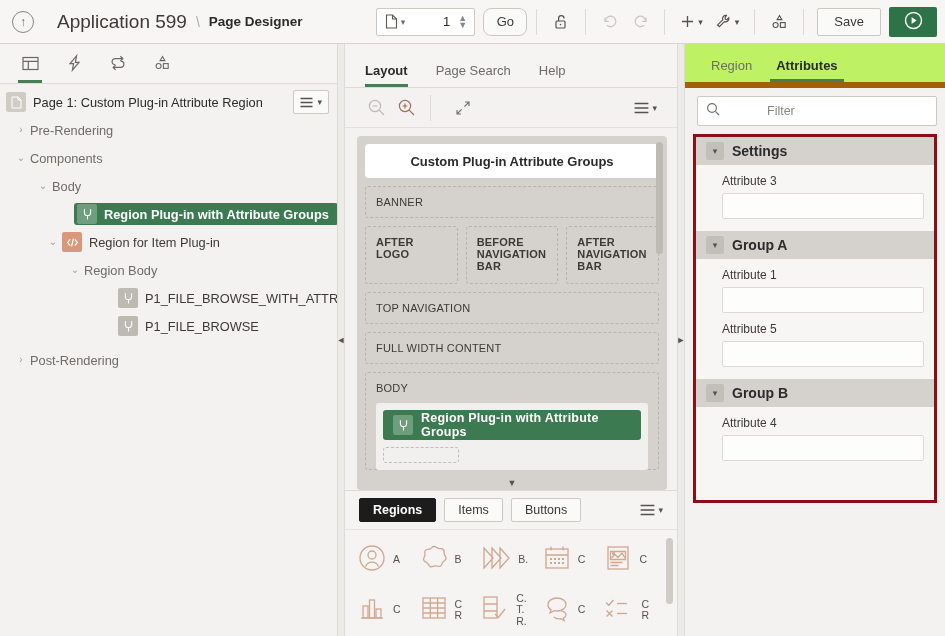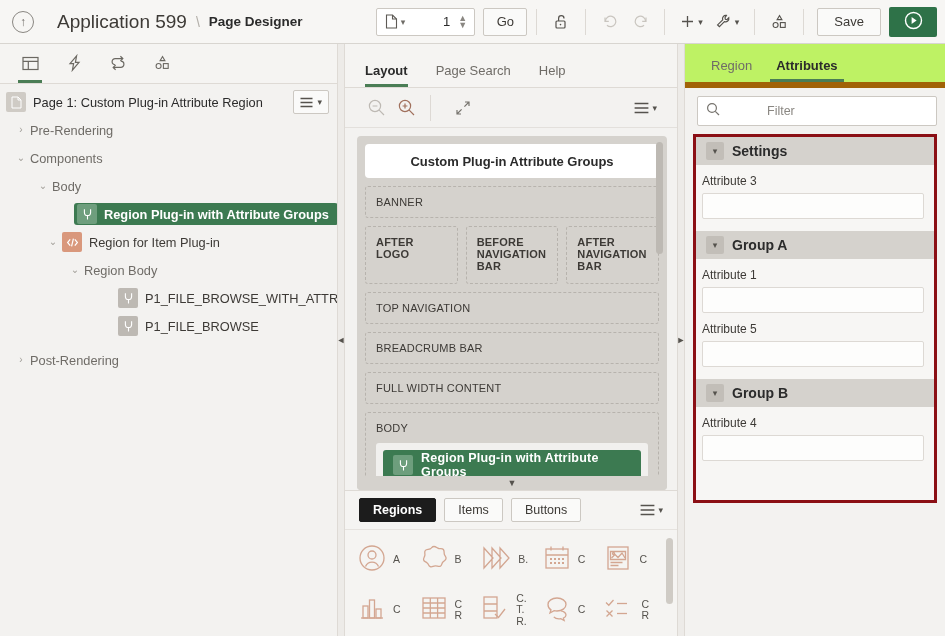--- a/index.html
+++ b/index.html
@@ -51,21 +51,21 @@
     padding-right: 6px; color: #2b2b2b; border: none; outline: none;
     background: transparent; font-family: "Liberation Sans", sans-serif;
   }
   .pf-spin {
     display: flex; flex-direction: column; align-items: center;
     justify-content: center; width: 18px; padding-right: 5px;
     color: #8a8782; line-height: 7px; font-size: 9px; cursor: pointer;
   }
   .btn-go {
     height: 28px; min-width: 44px; padding: 0 12px;
-    background: #fafaf9; border: 1px solid #ccc8c2; border-radius: 2px;
+    background: #fafaf9; border: 1px solid #ccc8c2; border-radius: 8px;
     font-size: 13px; color: #3d3a36; cursor: pointer;
     display: flex; align-items: center; justify-content: center;
     font-family: "Liberation Sans", sans-serif;
   }
   .tb-div { width: 1px; height: 26px; background: #ddd9d4; margin: 0 9px; }
   .tb-ico {
     width: 30px; height: 28px; display: flex; align-items: center;
     justify-content: center; cursor: pointer; color: #55524d;
   }
   .tb-ico.disabled { color: #c9c5bf; cursor: default; }
@@ -279,21 +279,21 @@
   .grp-head {
     background: #d5d2cd; height: 28px; display: flex; align-items: center;
     padding: 0 10px; gap: 8px;
   }
   .grp-chev {
     width: 18px; height: 18px; background: #c2beb8; border-radius: 2px;
     display: flex; align-items: center; justify-content: center;
     color: #55524d; font-size: 9px; cursor: pointer;
   }
   .grp-title { font-size: 14px; font-weight: bold; color: #2b2b2b; }
-  .attr-item { padding: 9px 10px 0 6px; }
+  .attr-item { padding: 9px 10px 0 26px; }
   .attr-lbl { font-size: 12px; color: #3d3a36; margin-bottom: 5px; }
   .attr-input {
     height: 26px; background: #fdfdfc; border: 1px solid #ddd9d4;
     border-radius: 2px; width: 100%;
   }
   .grp-pad { height: 12px; }
 </style>
 </head>
 <body>
 
@@ -546,21 +546,20 @@
 
           <div class="slot">BANNER</div>
 
           <div class="slot-row">
             <div class="slot tall">AFTER LOGO</div>
             <div class="slot tall">BEFORE NAVIGATION BAR</div>
             <div class="slot tall">AFTER NAVIGATION BAR</div>
           </div>
 
           <div class="slot">TOP NAVIGATION</div>
-          <div class="slot">BREADCRUMB BAR</div>
           <div class="slot">FULL WIDTH CONTENT</div>
 
           <div class="slot slot-body">
             <span>BODY</span>
             <div class="body-inner">
               <div class="region-pill">
                 <span class="tree-ico">
                   <svg width="11" height="13" viewBox="0 0 11 13" fill="none" stroke="#fff" stroke-width="1.1">
                     <path d="M2.4 1.3v3.1a3.1 3.1 0 0 0 6.2 0V1.3"></path>
                       <path d="M5.5 7.5v4"></path>

